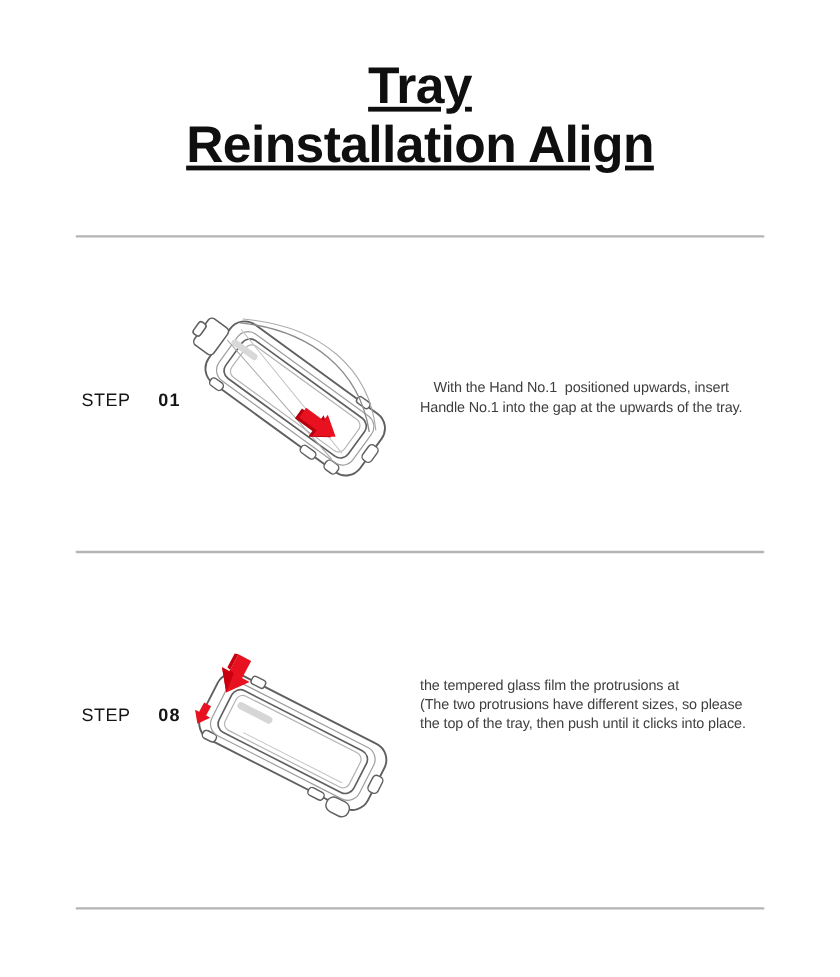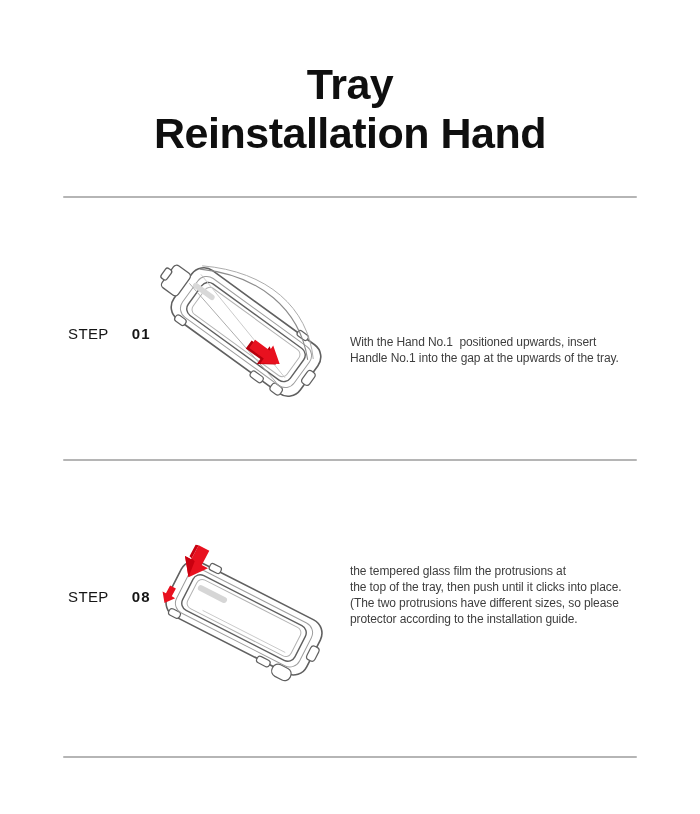--- a/index.html
+++ b/index.html
@@ -50,37 +50,37 @@
 
   
   .instr{
     position:absolute;left:350px;
     font-size:12px;
     line-height:16px;
     color:#3e3e3e;
     letter-spacing:-0.1px;
   }
   .instr div{white-space:pre;}
-  .instr1{top:334px;}
+  .instr1{top:315px;text-align:center;}
   .instr2{top:563px;}
 
   
   .illus{position:absolute;}
   .illus1{left:146px;top:258px;width:198px;height:152px;}
   .illus2{left:148px;top:540px;width:186px;height:146px;}
   svg{display:block;}
 </style>
 </head>
 <body>
 
 <div class="page">
 
-  <h1 class="title" style="margin:16px;">
+  <h1 class="title" style="margin:4px;text-decoration:underline;">
     <div>Tray</div>
-    <div>Reinstallation Hand</div>
+    <div>Reinstallation Align</div>
   </h1>
 
   <div class="divider d1"></div>
   <div class="divider d2"></div>
   <div class="divider d3"></div>
 
   <div class="step-label step1-label">
     <span>STEP</span><span class="num">01</span>
   </div>
 
@@ -159,18 +159,17 @@
         <polygon points="-6,0 -6,16 -13,16 0,33 -2,16 -9,14 -9,1" fill="#c9000f"></polygon>
       </g>
       <g transform="translate(25,47) rotate(28) scale(0.55)">
         <polygon points="-6,0 6,0 6,16 13,16 0,33 -13,16 -6,16" fill="#e8111f"></polygon>
       </g>
     </svg>
   </div>
 
   <div class="instr instr2">
     <div>the tempered glass film the protrusions at</div>
+    <div>(The two protrusions have different sizes, so please</div>
     <div>the top of the tray, then push until it clicks into place.</div>
-    <div>(The two protrusions have different sizes, so please</div>
-    <div>protector according to the installation guide.</div>
   </div>
 
 </div>
 
 </body></html>

